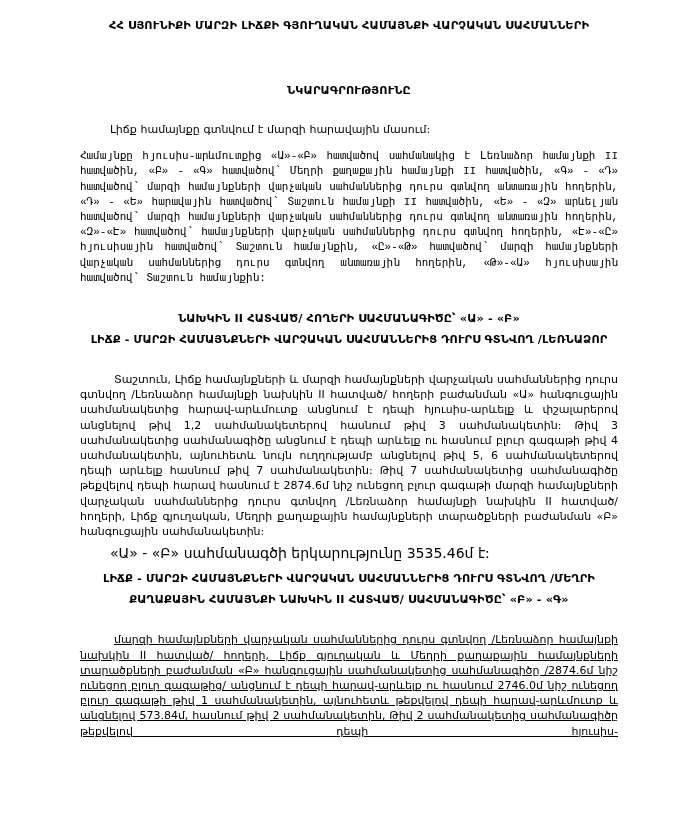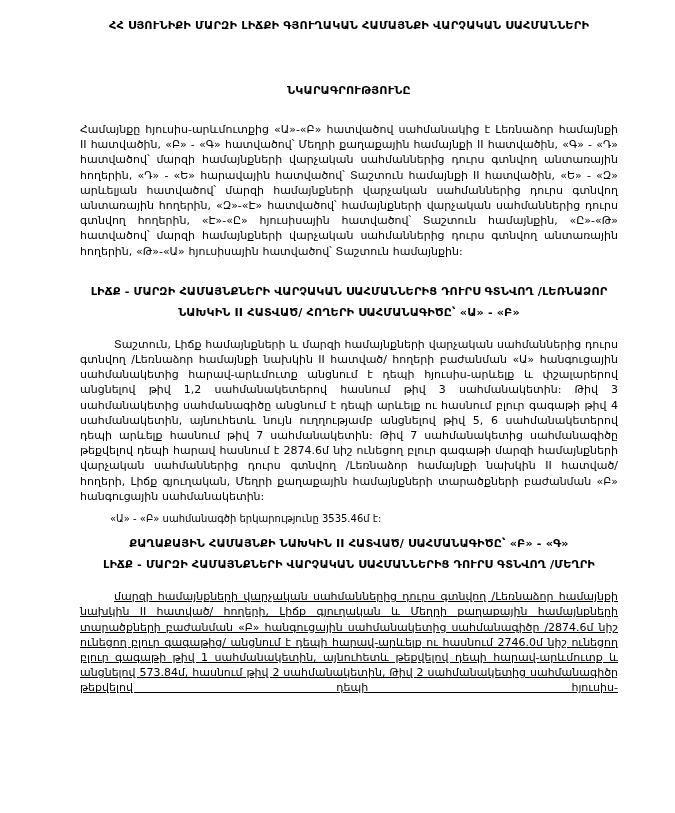--- a/index.html
+++ b/index.html
@@ -42,42 +42,44 @@
     text-align: justify;
     text-justify: inter-word;
     margin: 0;
     word-spacing: 0.2px;
   }
   .para.intro-lines {
     text-align: left;
     padding-left: 30px;
   }
   .para.body-block {
-    margin-top: 0px;
+    margin-top: 12px;
+    font-family: Liberation Mono, monospace;
   }
   .indent {
     text-indent: 34px;
+    margin-top: 8px;
   }
   .gap-sm { height: 7px; }
   .gap-md { height: 14px; }
   .gap-xl { height: 22px; }
   .section-heading {
     font-size: 11.3px;
     font-weight: bold;
     text-align: center;
     line-height: 21px;
     margin: 0;
     letter-spacing: 0.1px;
     padding: 0 1px;
   }
   .section-heading .hline {
     display: block;
   }
   .single-line {
-    font-size: 10px;
+    font-size: 14px;
     line-height: 15.2px;
     text-align: left;
     margin: 0;
     padding-left: 30px;
   }
   .justify-stretch {
     text-align: justify;
     text-decoration: underline;
   }
   .justify-stretch:after {
@@ -91,42 +93,43 @@
 
 <div class="page">
 
   <h1 class="doc-title">
     <span>ՀՀ ՍՅՈՒՆԻՔԻ ՄԱՐԶԻ ԼԻՃՔԻ ԳՅՈՒՂԱԿԱՆ  ՀԱՄԱՅՆՔԻ ՎԱՐՉԱԿԱՆ ՍԱՀՄԱՆՆԵՐԻ</span>
     <span class="line2">ՆԿԱՐԱԳՐՈՒԹՅՈՒՆԸ</span>
   </h1>
 
   <div class="gap-md"></div>
 
+  <p class="para intro-lines">Լիճք համայնքը գտնվում է մարզի հարավային մասում:</p>
 
   <p class="para body-block">Համայնքը  հյուսիս-արևմուտքից  «Ա»-«Բ»  հատվածով  սահմանակից է  Լեռնաձոր համայնքի II հատվածին, «Բ» - «Գ» հատվածով՝  Մեղրի քաղաքային համայնքի II հատվածին, «Գ» - «Դ» հատվածով՝ մարզի համայնքների վարչական սահմաններից դուրս գտնվող անտառային հողերին, «Դ» - «Ե» հարավային հատվածով՝ Տաշտուն համայնքի II հատվածին, «Ե» - «Զ» արևելյան հատվածով՝ մարզի համայնքների վարչական սահմաններից դուրս գտնվող  անտառային հողերին, «Զ»-«Է» հատվածով՝ համայնքների վարչական սահմաններից դուրս գտնվող հողերին, «Է»-«Ը» հյուսիսային հատվածով՝    Տաշտուն համայնքին, «Ը»-«Թ» հատվածով՝  մարզի համայնքների վարչական սահմաններից դուրս գտնվող անտառային հողերին, «Թ»-«Ա» հյուսիսային հատվածով՝ Տաշտուն համայնքին:</p>
 
   <div class="gap-xl"></div>
 
   <h2 class="section-heading">
+    <span class="hline">ՆԱԽԿԻՆ II ՀԱՏՎԱԾ/ ՀՈՂԵՐԻ  ՍԱՀՄԱՆԱԳԻԾԸ՝ «Ա» - «Բ»</span>
     <span class="hline">ԼԻՃՔ - ՄԱՐԶԻ ՀԱՄԱՅՆՔՆԵՐԻ ՎԱՐՉԱԿԱՆ ՍԱՀՄԱՆՆԵՐԻՑ ԴՈՒՐՍ ԳՏՆՎՈՂ /ԼԵՌՆԱՁՈՐ</span>
-    <span class="hline">ՆԱԽԿԻՆ II ՀԱՏՎԱԾ/ ՀՈՂԵՐԻ  ՍԱՀՄԱՆԱԳԻԾԸ՝ «Ա» - «Բ»</span>
   </h2>
 
   <div class="gap-md"></div>
 
   <p class="para indent">Տաշտուն, Լիճք համայնքների և մարզի համայնքների վարչական սահմաններից դուրս գտնվող /Լեռնաձոր համայնքի նախկին   II հատված/ հողերի բաժանման «Ա» հանգուցային սահմանակետից հարավ-արևմուտք անցնում է դեպի հյուսիս-արևելք  և փշալարերով անցնելով թիվ 1,2 սահմանակետերով  հասնում թիվ 3 սահմանակետին: Թիվ 3 սահմանակետից սահմանագիծը անցնում է դեպի արևելք ու հասնում բլուր գագաթի թիվ 4 սահմանակետին, այնուհետև նույն ուղղությամբ անցնելով  թիվ 5, 6 սահմանակետերով    դեպի արևելք հասնում թիվ 7 սահմանակետին: Թիվ 7 սահմանակետից սահմանագիծը թեքվելով    դեպի հարավ հասնում է 2874.6մ նիշ ունեցող բլուր գագաթի մարզի համայնքների վարչական սահմաններից դուրս գտնվող /Լեռնաձոր համայնքի նախկին   II հատված/ հողերի, Լիճք գյուղական, Մեղրի քաղաքային  համայնքների  տարածքների  բաժանման  «Բ»  հանգուցային սահմանակետին:</p>
 
   <div class="gap-sm"></div>
 
   <p class="single-line">«Ա» - «Բ» սահմանագծի երկարությունը  3535.46մ է:</p>
 
   <div class="gap-sm"></div>
 
   <h2 class="section-heading">
+    <span class="hline">ԼԻՃՔ - ՄԱՐԶԻ ՀԱՄԱՅՆՔՆԵՐԻ ՎԱՐՉԱԿԱՆ  ՍԱՀՄԱՆՆԵՐԻՑ ԴՈՒՐՍ ԳՏՆՎՈՂ /ՄԵՂՐԻ</span>
     <span class="hline">ՔԱՂԱՔԱՅԻՆ ՀԱՄԱՅՆՔԻ ՆԱԽԿԻՆ  II ՀԱՏՎԱԾ/ ՍԱՀՄԱՆԱԳԻԾԸ՝ «Բ» - «Գ»</span>
-    <span class="hline">ԼԻՃՔ - ՄԱՐԶԻ ՀԱՄԱՅՆՔՆԵՐԻ ՎԱՐՉԱԿԱՆ  ՍԱՀՄԱՆՆԵՐԻՑ ԴՈՒՐՍ ԳՏՆՎՈՂ /ՄԵՂՐԻ</span>
   </h2>
 
   <div class="gap-md"></div>
 
   <p class="para indent justify-stretch">մարզի համայնքների վարչական սահմաններից դուրս գտնվող /Լեռնաձոր համայնքի նախկին   II հատված/ հողերի, Լիճք գյուղական  և Մեղրի քաղաքային համայնքների   տարածքների բաժանման   «Բ» հանգուցային սահմանակետից սահմանագիծը /2874.6մ նիշ ունեցող բլուր գագաթից/  անցնում է դեպի հարավ-արևելք ու հասնում 2746.0մ նիշ ունեցող բլուր գագաթի թիվ 1 սահմանակետին, այնուհետև թեքվելով    դեպի հարավ-արևմուտք և անցնելով    573.84մ,   հասնում թիվ 2 սահմանակետին, Թիվ 2 սահմանակետից սահմանագիծը թեքվելով   դեպի հյուսիս-</p>
 
 </div>
 
 </body></html>

